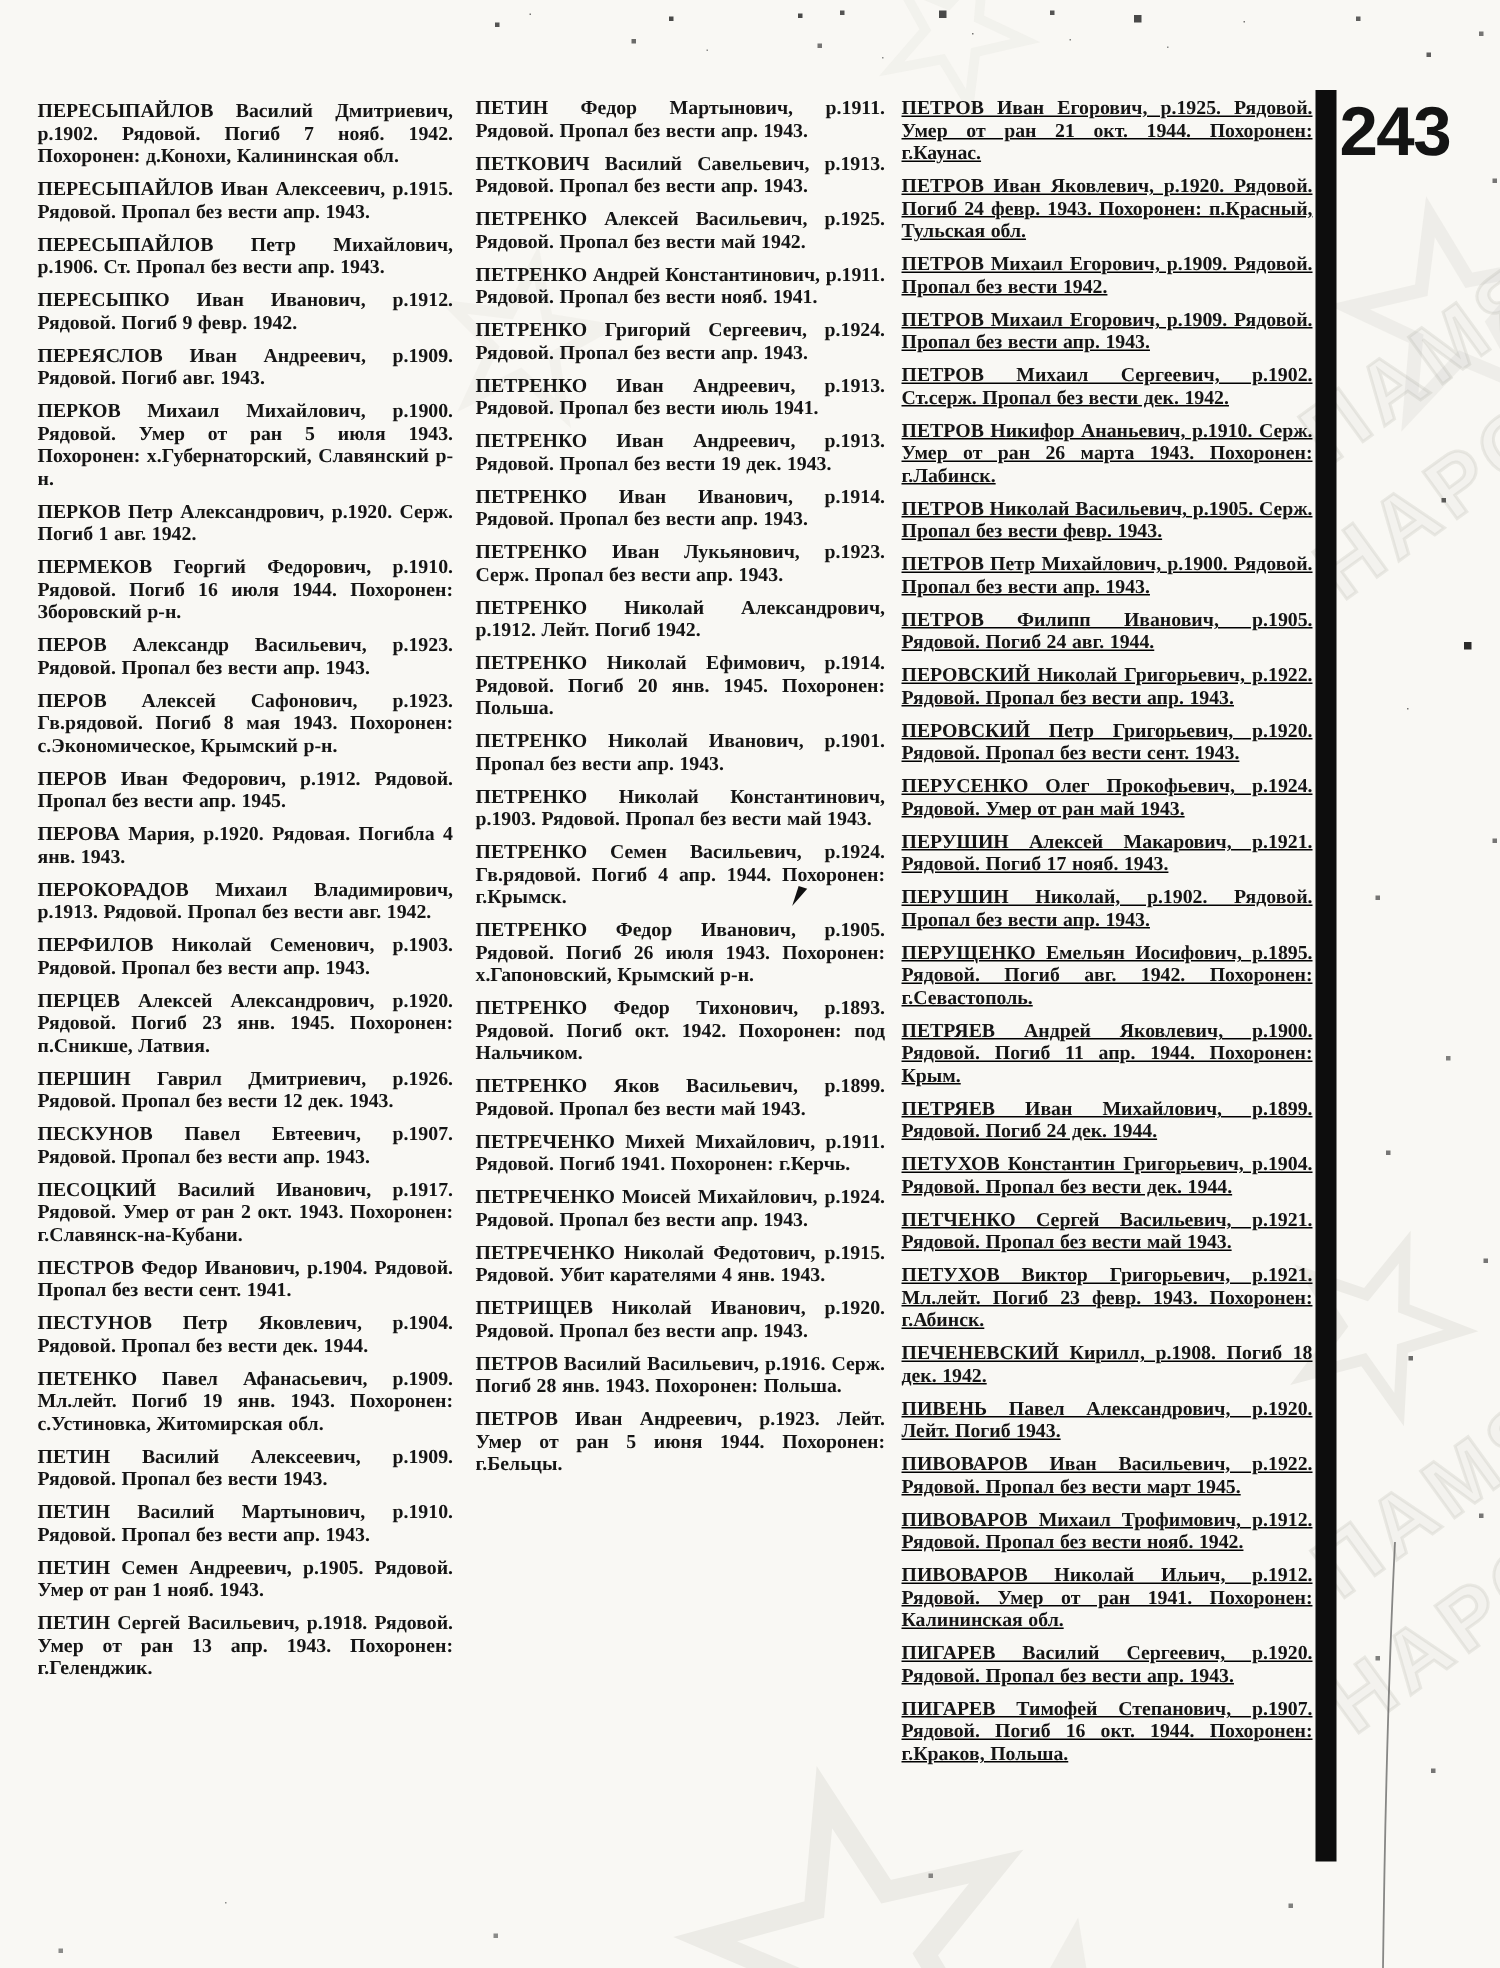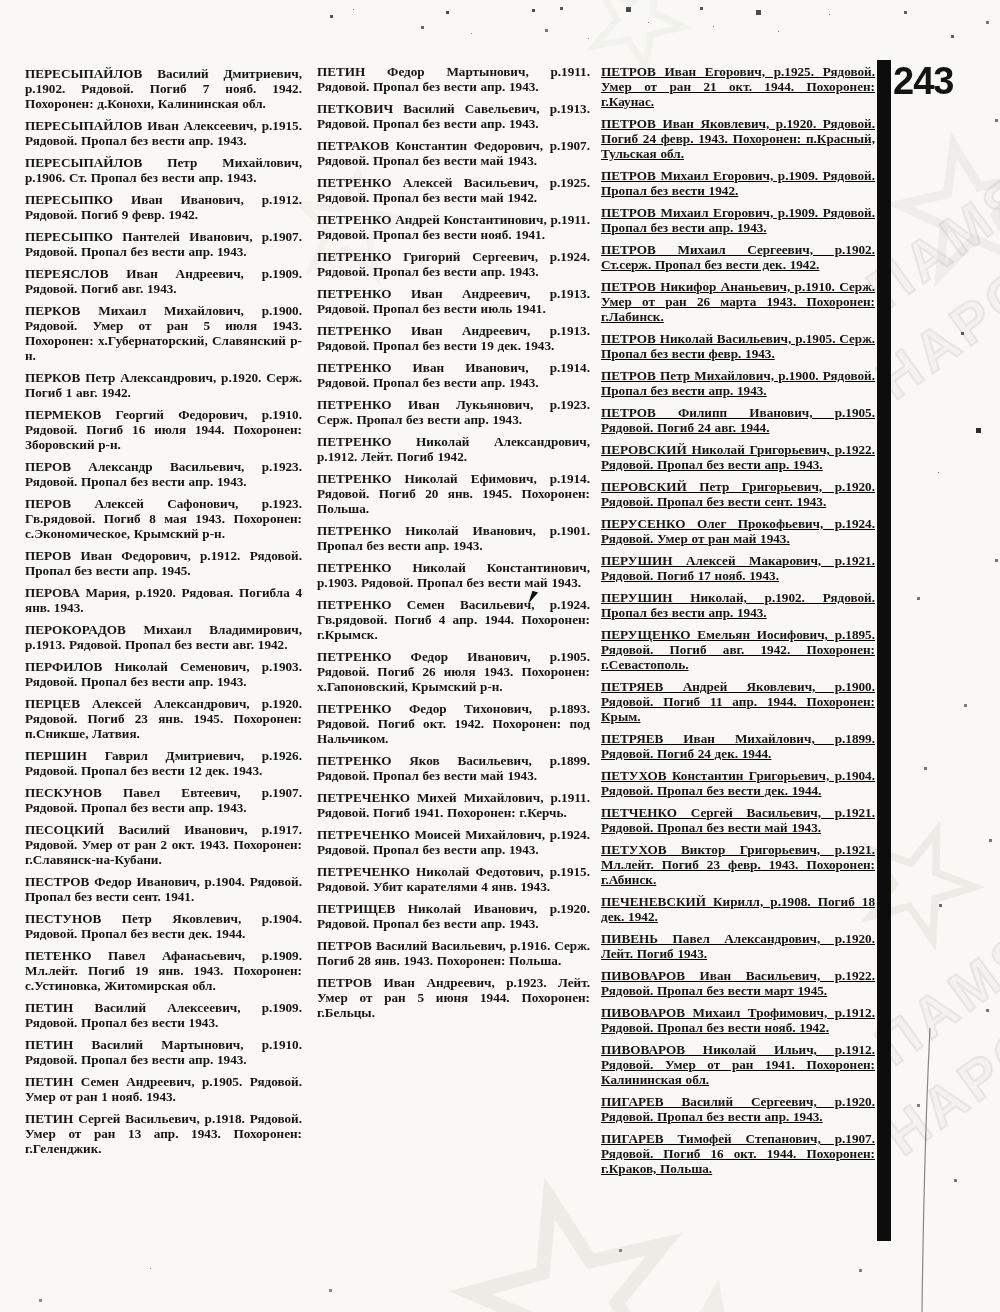--- a/index.html
+++ b/index.html
@@ -36,21 +36,21 @@
     position:absolute;
     left:877px; top:60px;
     width:14px; height:1181px;
     background:#0d0d0d;
   }
   .page-num {
     position:absolute;
     left:893px; top:60px;
     font-family:"Liberation Sans","DejaVu Sans",sans-serif;
     font-weight:700;
-    font-size:38px;
+    font-size:46px;
     letter-spacing:-1px;
     color:#141414;
   }
 
   
   .wm-text {
     position:absolute;
     font-family:"Liberation Sans","DejaVu Sans",sans-serif;
     font-weight:700;
     font-size:56px;
@@ -138,21 +138,20 @@
   <div class="wm-text wm-1">ПАМЯ</div>
   <div class="wm-text wm-2">НАРО</div>
   <div class="wm-text wm-3">ПАМЯ</div>
   <div class="wm-text wm-4">НАРО</div>
 
   <div class="col col-1">
       <p class="entry">ПЕРЕСЫПАЙЛОВ Василий Дмитриевич, р.1902. Рядовой. Погиб 7 нояб. 1942. Похоронен: д.Конохи, Калининская обл.</p>
       <p class="entry">ПЕРЕСЫПАЙЛОВ Иван Алексеевич, р.1915. Рядовой. Пропал без вести апр. 1943.</p>
       <p class="entry">ПЕРЕСЫПАЙЛОВ Петр Михайлович, р.1906. Ст. Пропал без вести апр. 1943.</p>
       <p class="entry">ПЕРЕСЫПКО Иван Иванович, р.1912. Рядовой. Погиб 9 февр. 1942.</p>
-      <p class="entry">ПЕРЕСЫПКО Пантелей Иванович, р.1907. Рядовой. Пропал без вести апр. 1943.</p>
       <p class="entry">ПЕРЕЯСЛОВ Иван Андреевич, р.1909. Рядовой. Погиб авг. 1943.</p>
       <p class="entry">ПЕРКОВ Михаил Михайлович, р.1900. Рядовой. Умер от ран 5 июля 1943. Похоронен: х.Губернаторский, Славянский р-н.</p>
       <p class="entry">ПЕРКОВ Петр Александрович, р.1920. Серж. Погиб 1 авг. 1942.</p>
       <p class="entry">ПЕРМЕКОВ Георгий Федорович, р.1910. Рядовой. Погиб 16 июля 1944. Похоронен: Зборовский р-н.</p>
       <p class="entry">ПЕРОВ Александр Васильевич, р.1923. Рядовой. Пропал без вести апр. 1943.</p>
       <p class="entry">ПЕРОВ Алексей Сафонович, р.1923. Гв.рядовой. Погиб 8 мая 1943. Похоронен: с.Экономическое, Крымский р-н.</p>
       <p class="entry">ПЕРОВ Иван Федорович, р.1912. Рядовой. Пропал без вести апр. 1945.</p>
       <p class="entry">ПЕРОВА Мария, р.1920. Рядовая. Погибла 4 янв. 1943.</p>
       <p class="entry">ПЕРОКОРАДОВ Михаил Владимирович, р.1913. Рядовой. Пропал без вести авг. 1942.</p>
       <p class="entry">ПЕРФИЛОВ Николай Семенович, р.1903. Рядовой. Пропал без вести апр. 1943.</p>
@@ -164,21 +163,20 @@
       <p class="entry">ПЕСТУНОВ Петр Яковлевич, р.1904. Рядовой. Пропал без вести дек. 1944.</p>
       <p class="entry">ПЕТЕНКО Павел Афанасьевич, р.1909. Мл.лейт. Погиб 19 янв. 1943. Похоронен: с.Устиновка, Житомирская обл.</p>
       <p class="entry">ПЕТИН Василий Алексеевич, р.1909. Рядовой. Пропал без вести 1943.</p>
       <p class="entry">ПЕТИН Василий Мартынович, р.1910. Рядовой. Пропал без вести апр. 1943.</p>
       <p class="entry">ПЕТИН Семен Андреевич, р.1905. Рядовой. Умер от ран 1 нояб. 1943.</p>
       <p class="entry">ПЕТИН Сергей Васильевич, р.1918. Рядовой. Умер от ран 13 апр. 1943. Похоронен: г.Геленджик.</p>
     </div>
   <div class="col col-2">
       <p class="entry">ПЕТИН Федор Мартынович, р.1911. Рядовой. Пропал без вести апр. 1943.</p>
       <p class="entry">ПЕТКОВИЧ Василий Савельевич, р.1913. Рядовой. Пропал без вести апр. 1943.</p>
-      <p class="entry">ПЕТРАКОВ Константин Федорович, р.1907. Рядовой. Пропал без вести май 1943.</p>
       <p class="entry">ПЕТРЕНКО Алексей Васильевич, р.1925. Рядовой. Пропал без вести май 1942.</p>
       <p class="entry">ПЕТРЕНКО Андрей Константинович, р.1911. Рядовой. Пропал без вести нояб. 1941.</p>
       <p class="entry">ПЕТРЕНКО Григорий Сергеевич, р.1924. Рядовой. Пропал без вести апр. 1943.</p>
       <p class="entry">ПЕТРЕНКО Иван Андреевич, р.1913. Рядовой. Пропал без вести июль 1941.</p>
       <p class="entry">ПЕТРЕНКО Иван Андреевич, р.1913. Рядовой. Пропал без вести 19 дек. 1943.</p>
       <p class="entry">ПЕТРЕНКО Иван Иванович, р.1914. Рядовой. Пропал без вести апр. 1943.</p>
       <p class="entry">ПЕТРЕНКО Иван Лукьянович, р.1923. Серж. Пропал без вести апр. 1943.</p>
       <p class="entry">ПЕТРЕНКО Николай Александрович, р.1912. Лейт. Погиб 1942.</p>
       <p class="entry">ПЕТРЕНКО Николай Ефимович, р.1914. Рядовой. Погиб 20 янв. 1945. Похоронен: Польша.</p>
       <p class="entry">ПЕТРЕНКО Николай Иванович, р.1901. Пропал без вести апр. 1943.</p>

